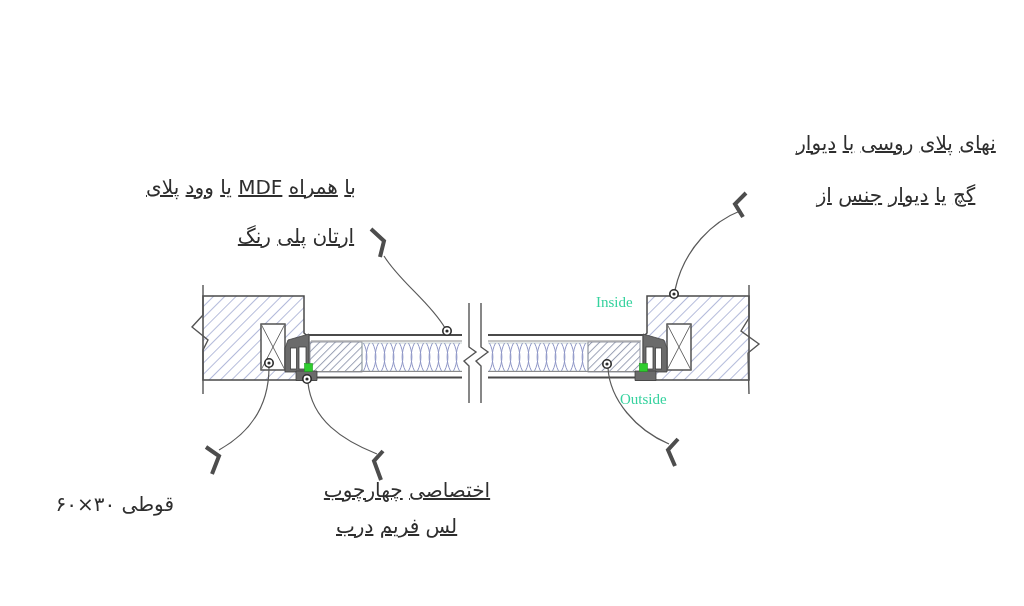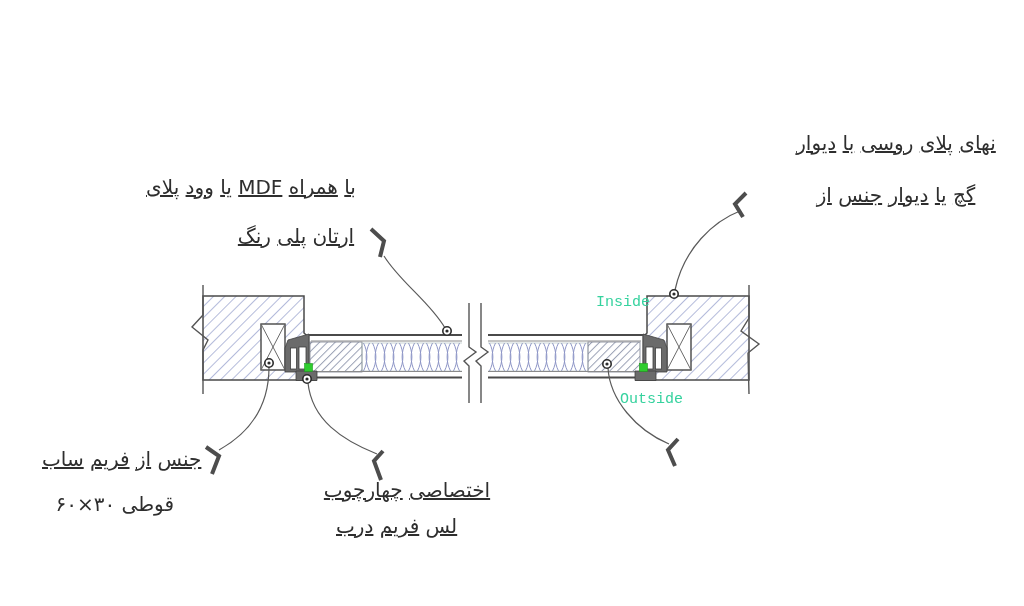--- a/index.html
+++ b/index.html
@@ -19,21 +19,21 @@
   }
   #drawing{position:absolute;left:0;top:0;}
   .lbl{
     position:absolute;white-space:nowrap;text-align:center;
     color:var(--text_dark);font-size:20px;line-height:1.2;
     font-family:"DejaVu Sans",sans-serif;
   }
   .lbl span{display:inline;text-decoration:underline;}
   .en{
     position:absolute;white-space:nowrap;
-    font-family:Liberation Mono, monospace;font-size:15px;
+    font-family:Liberation Serif, serif;font-size:15px;
     color:var(--annotation_green);
   }
   
   .wall{fill:url(#wallHatch);stroke:var(--line_dark);stroke-width:1.5;}
   .breakline{fill:none;stroke:#555;stroke-width:1.4;stroke-linejoin:miter;}
   .blocking{fill:#fff;stroke:#474747;stroke-width:1.4;}
   .blockx{stroke:#6a6a6a;stroke-width:1;}
   .skin2{stroke:var(--line_dark);stroke-width:2;}
   .skin1{stroke:#8a8a8a;stroke-width:1;}
   .corehatch{fill:url(#panelHatch);stroke:#7a7f90;stroke-width:0.8;}
@@ -170,21 +170,20 @@
       </g>
     </g>
   </svg>
 
   <div class="lbl" style="left:226px;top:224px;width:140px;" dir="ltr"><span dir="rtl">رنگ</span> <span dir="rtl">پلی</span> <span dir="rtl">ارتان</span></div>
   <div class="lbl" style="left:120px;top:175px;width:262px;" dir="ltr"><span dir="rtl">پلای</span> <span dir="rtl">وود</span> <span dir="rtl">یا</span> <span dir="rtl">MDF</span> <span dir="rtl">همراه</span> <span dir="rtl">با</span></div>
 
   <div class="lbl" style="left:774px;top:131px;width:244px;" dir="ltr"><span dir="rtl">دیوار</span> <span dir="rtl">با</span> <span dir="rtl">روسی</span> <span dir="rtl">پلای</span> <span dir="rtl">نهای</span></div>
   <div class="lbl" style="left:778px;top:183px;width:236px;" dir="ltr"><span dir="rtl">از</span> <span dir="rtl">جنس</span> <span dir="rtl">دیوار</span> <span dir="rtl">یا</span> <span dir="rtl">گچ</span></div>
 
-  <div class="lbl" style="left:42px;top:447px;width:158px;" dir="ltr"><span dir="rtl">ساب</span> <span dir="rtl">فریم</span> <span dir="rtl">از</span> <span dir="rtl">جنس</span></div>
   <div class="lbl" dir="rtl" style="left:62px;top:492px;width:112px;">قوطی ۳۰×۶۰</div>
 
   <div class="lbl" style="left:307px;top:478px;width:200px;" dir="ltr"><span dir="rtl">چهارچوب</span> <span dir="rtl">اختصاصی</span></div>
   <div class="lbl" style="left:336px;top:514px;width:120px;" dir="ltr"><span dir="rtl">درب</span> <span dir="rtl">فریم</span> <span dir="rtl">لس</span></div>
 
 
   <div class="en" style="left:596px;top:294px;">Inside</div>
   <div class="en" style="left:620px;top:391px;">Outside</div>
 </div>
 

